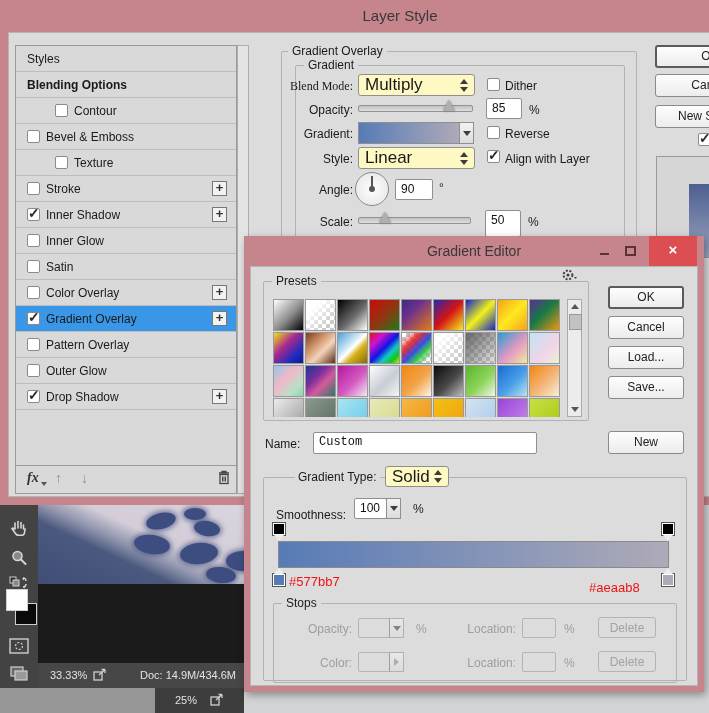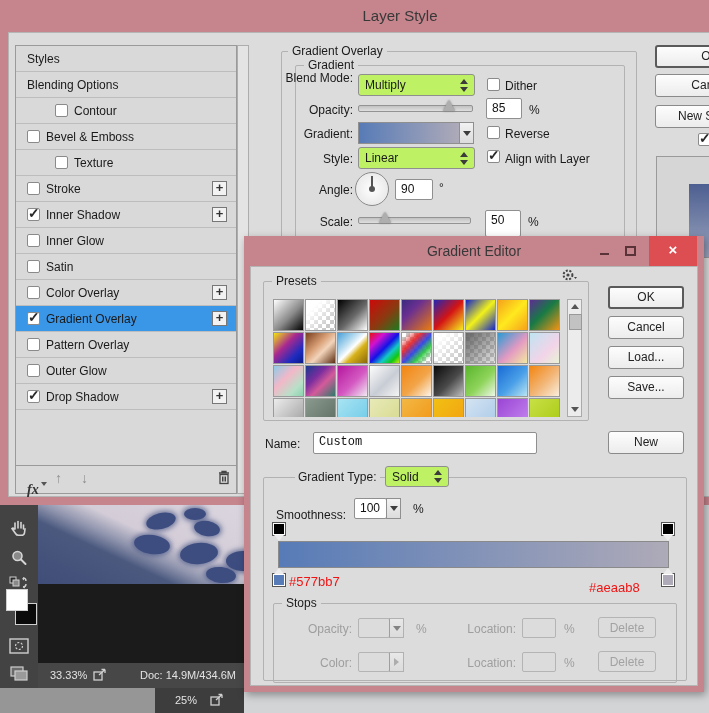--- a/index.html
+++ b/index.html
@@ -7,22 +7,22 @@
           font-family:"Liberation Sans",sans-serif;font-size:12px;color:#1a1a1a;}
   .abs{position:absolute;}
   
   .btn{position:absolute;background:linear-gradient(#fdfdfd,#ececec);border:1px solid #8a8a8a;
        border-radius:3px;text-align:center;font-size:12px;color:#222;line-height:20px;box-sizing:border-box;}
   .btn.primary{border:2px solid #5a5a5a;line-height:18px;}
   .btn.disabled{background:#dcdcdc;color:#a2a2a2;border-color:#b4b4b4;}
   .input{position:absolute;background:#fff;border:1px solid #8f8f8f;border-radius:2px;
          box-sizing:border-box;padding:0 5px;line-height:19px;font-size:12px;color:#111;}
   .input.disabled{background:#dcdcdc;border-color:#b4b4b4;}
-  .combo{position:absolute;background:#bef264;border:1px solid #8f8f8f;border-radius:3px;box-sizing:border-box;
-         display:flex;align-items:center;justify-content:space-between;padding:4px 6px;font-size:12px;}
+  .combo{position:absolute;background:#fef9c3;border:1px solid #8f8f8f;border-radius:3px;box-sizing:border-box;
+         display:flex;align-items:center;justify-content:space-between;padding:4px 6px;font-size:17px;}
   .updown{display:flex;flex-direction:column;gap:3px;align-items:center;}
   .tri-up{width:0;height:0;border-left:4px solid transparent;border-right:4px solid transparent;border-bottom:5px solid #3c3c3c;}
   .tri-dn{width:0;height:0;border-left:4px solid transparent;border-right:4px solid transparent;border-top:5px solid #3c3c3c;}
   .tri-rt{width:0;height:0;border-top:4px solid transparent;border-bottom:4px solid transparent;border-left:5px solid #888;}
   .lbl{position:absolute;font-size:12px;color:#1a1a1a;white-space:nowrap;}
   .lbl.dis{color:#9e9e9e;}
   .lbl.r{text-align:right;}
   .cb{position:absolute;width:13px;height:13px;background:#fff;border:1px solid #8a8a8a;border-radius:2px;box-sizing:border-box;}
   .cb.on::after{content:"✓";position:absolute;left:0px;top:-4px;font-size:14px;font-weight:bold;color:#2a2a2a;}
   .fieldset{position:absolute;border:1px solid #b2b2b2;border-radius:2px;box-sizing:border-box;}
@@ -136,21 +136,21 @@
 
   <div class="abs pinkbar" style="left:0;top:0;width:800px;height:505px;">
     <div class="abs dlg-title" style="left:8px;top:7px;width:784px;">Layer Style</div>
     <div class="abs" style="left:8px;top:32px;width:784px;height:465px;background:#dcdcdc;border:1px solid #b5b5b5;box-sizing:border-box;">
 
       <div class="abs" id="sidebar-list" style="left:6px;top:12px;width:222px;height:449px;background:#d9d9d9;border:1px solid #9a9a9a;box-sizing:border-box;overflow:hidden;">
           <div class="ls-item">
             <span class="t" style="left: 11px;">Styles</span>
           </div>
           <div class="ls-item">
-            <span class="t" style="left: 11px;">Blending Options</span>
+            <span class="t" style="left: 11px; font-weight: bold;">Blending Options</span>
           </div>
           <div class="ls-item">
             <div class="cb" style="left: 39px; top: 6px;"></div>
             <span class="t" style="left: 58px;">Contour</span>
           </div>
           <div class="ls-item">
             <div class="cb" style="left: 11px; top: 6px;"></div>
             <span class="t" style="left: 30px;">Bevel &amp; Emboss</span>
           </div>
           <div class="ls-item">
@@ -193,42 +193,42 @@
             <div class="cb" style="left: 11px; top: 6px;"></div>
             <span class="t" style="left: 30px;">Outer Glow</span>
           </div>
           <div class="ls-item">
             <div class="cb on" style="left: 11px; top: 6px;"></div>
             <span class="t" style="left: 30px;">Drop Shadow</span>
             <div class="plusbox">+</div>
           </div>
         </div>
       <div class="abs" style="left:6px;top:432px;width:222px;height:29px;border-top:1px solid #9a9a9a;">
-        <span class="abs" style="left:12px;top:4px;font:italic bold 14px 'Liberation Serif',serif;color:#333;margin-top:12px;">fx</span>
+        <span class="abs" style="left:12px;top:4px;font:italic bold 14px 'Liberation Serif',serif;color:#333;">fx</span>
         <span class="abs" style="left:26px;top:16px;width:0;height:0;border-left:3px solid transparent;border-right:3px solid transparent;border-top:4px solid #555;"></span>
         <span class="abs" style="left:40px;top:4px;color:#8f8f8f;font-size:14px;font-weight:bold;">↑</span>
         <span class="abs" style="left:66px;top:4px;color:#8f8f8f;font-size:14px;font-weight:bold;">↓</span>
         <span class="abs" style="left:202px;top:4px;">
           <svg width="14" height="15" viewBox="0 0 14 15">
               <path d="M2 3 h10 M5 3 V1.5 h4 V3" fill="none" stroke="#444" stroke-width="1.3"></path>
               <rect x="3" y="4.5" width="8" height="9" fill="none" stroke="#444" stroke-width="1.3"></rect>
               <path d="M5.5 6.5 v5 M7 6.5 v5 M8.5 6.5 v5" stroke="#444" stroke-width="1"></path>
             </svg>
         </span>
       </div>
       <div class="abs" style="left:228px;top:12px;width:12px;height:449px;background:#e4e4e4;border:1px solid #adadad;box-sizing:border-box;"></div>
 
       <div class="fieldset" style="left:272px;top:18px;width:356px;height:438px;">
         <span class="legend b" style="left:6px;">Gradient Overlay</span>
       </div>
       <div class="fieldset" style="left:286px;top:32px;width:330px;height:416px;">
         <span class="legend b" style="left:8px;">Gradient</span>
       </div>
 
-      <div class="lbl r" style="left:269px;top:38px;width:75px;">Blend Mode:</div>
+      <div class="lbl r" style="left:269px;top:46px;width:75px;font-family:Liberation Serif, serif;">Blend Mode:</div>
       <div class="combo" style="left:349px;top:41px;width:117px;height:22px;">
         <span>Multiply</span>
         <span class="updown">
             <span class="tri-up"></span>
             <span class="tri-dn"></span>
           </span>
       </div>
       <div class="cb" style="left:478px;top:45px;"></div>
       <div class="lbl" style="left:496px;top:46px;">Dither</div>
 

